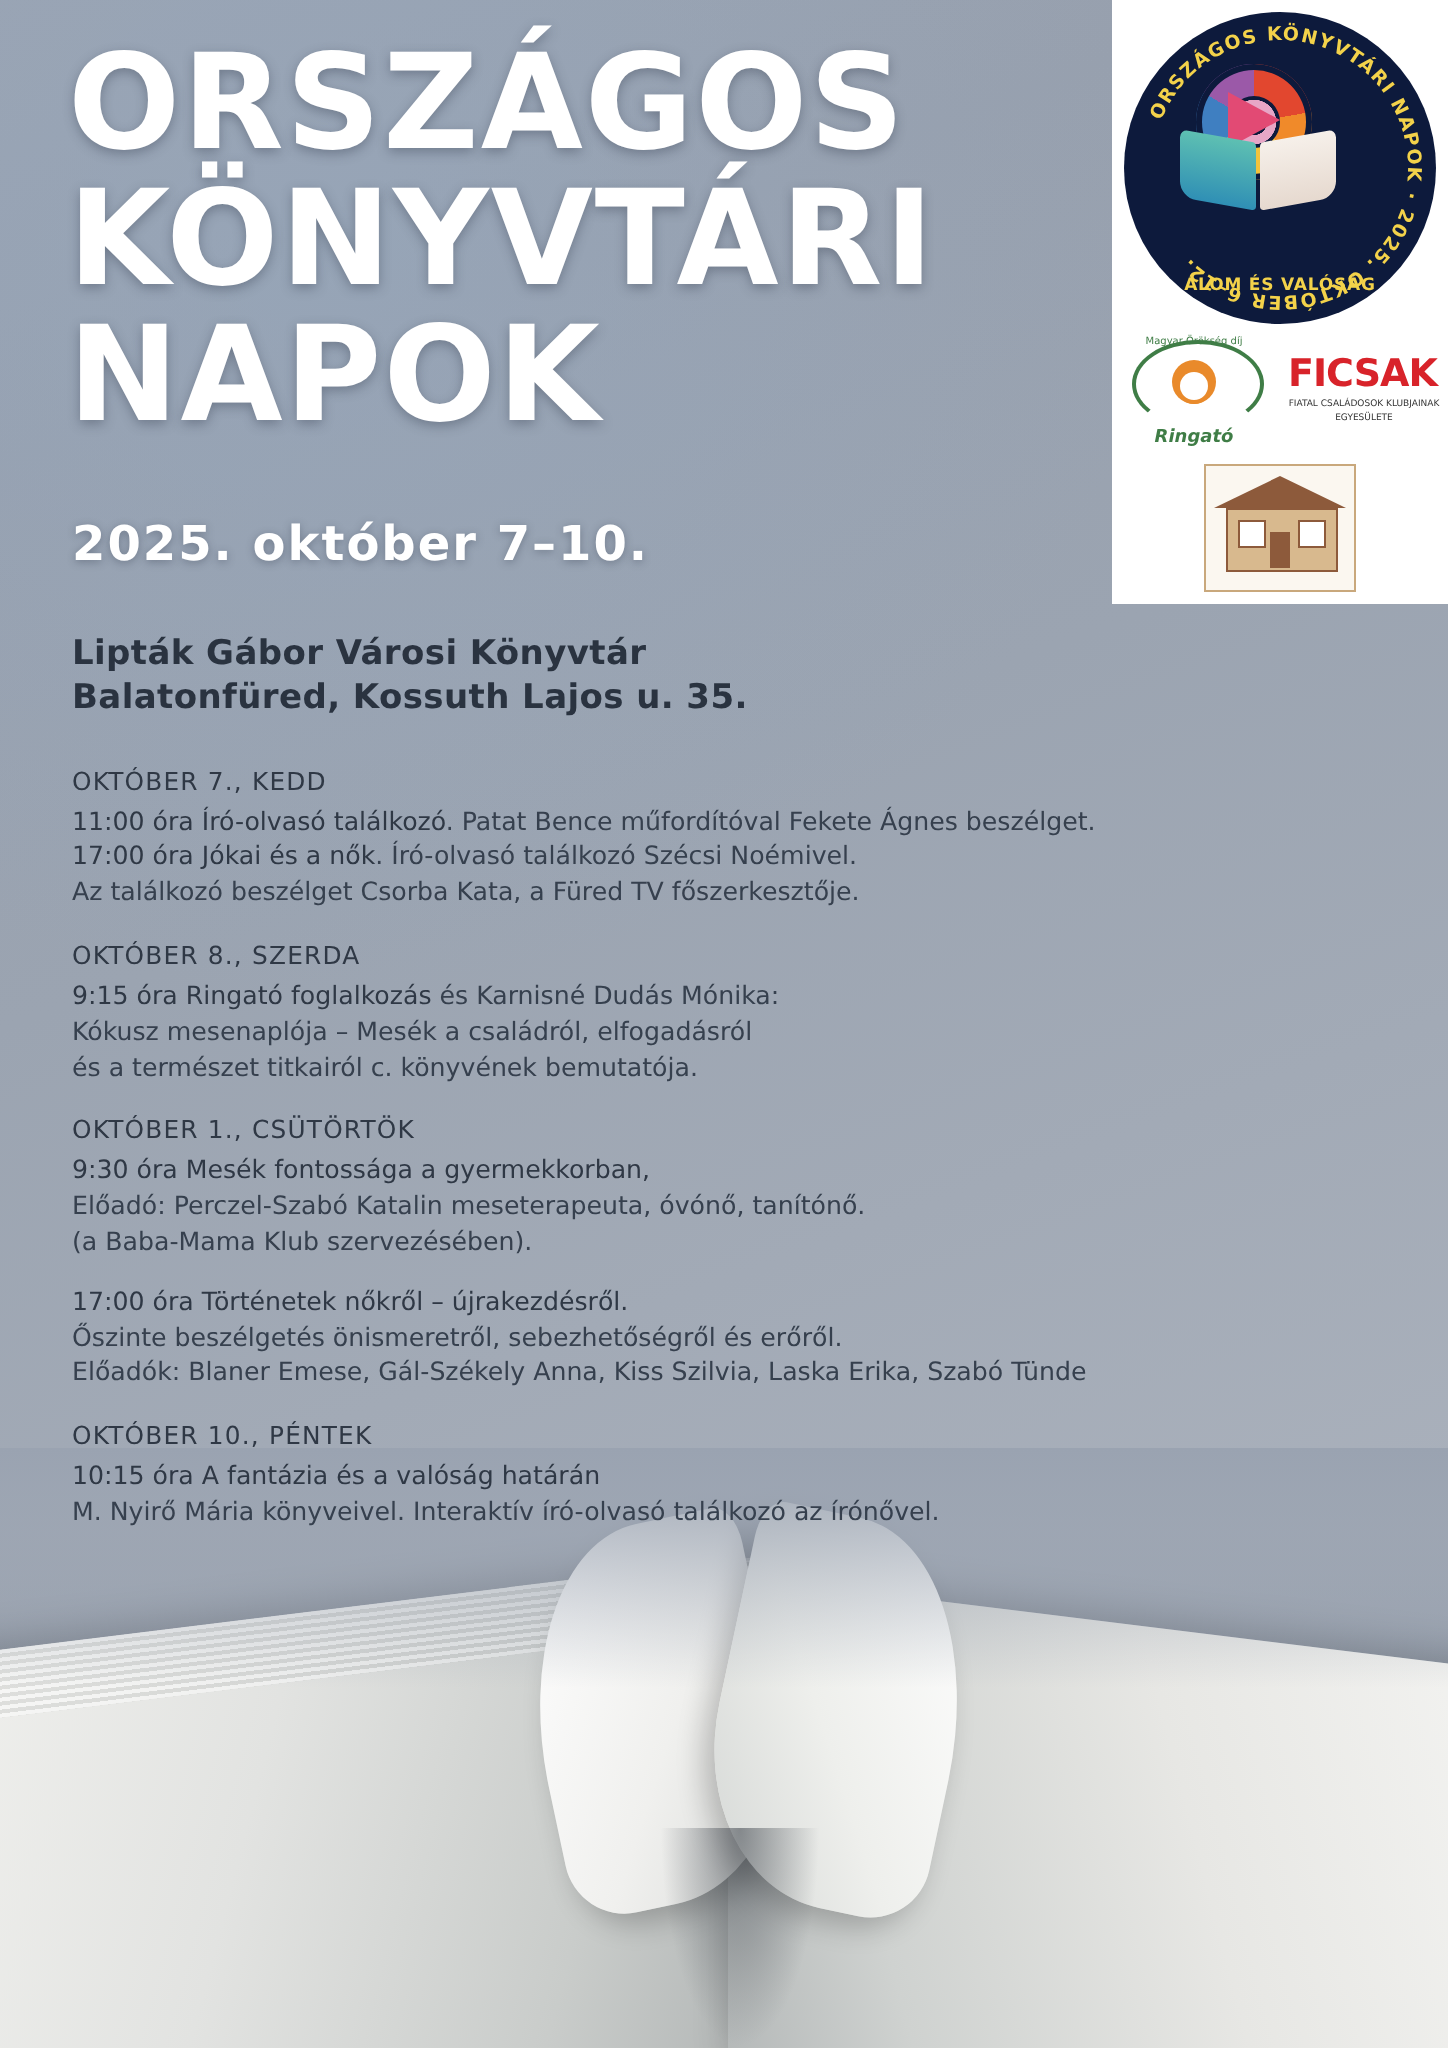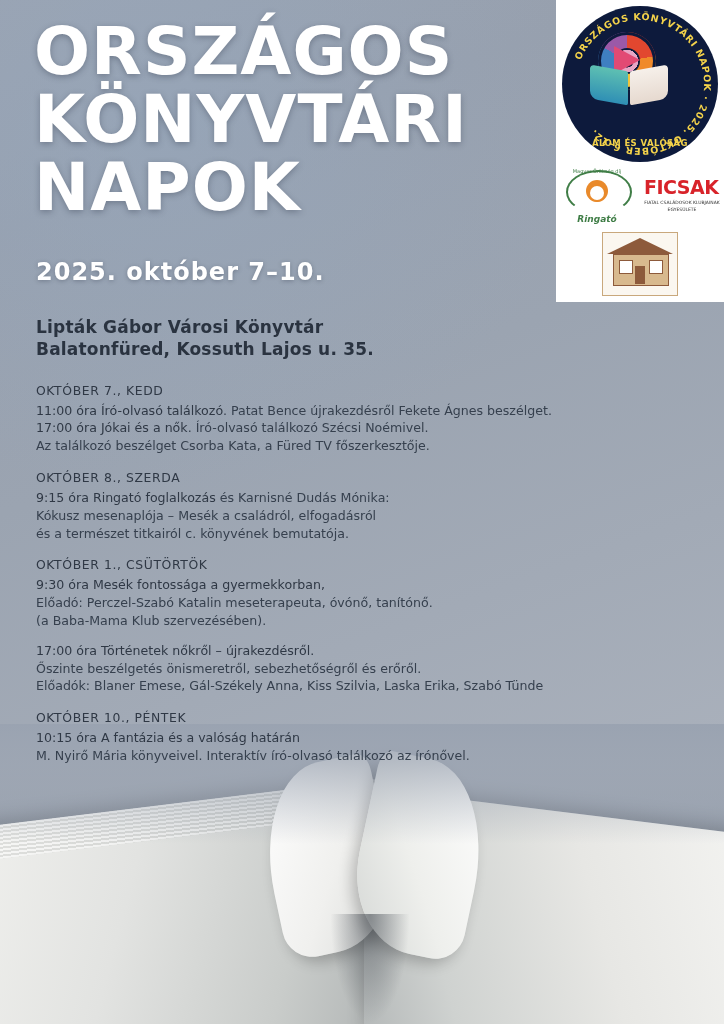--- a/index.html
+++ b/index.html
@@ -455,21 +455,21 @@
   <div class="subtitle">2025. október 7–10.</div>
 
   <div class="venue">
     <div>Lipták Gábor Városi Könyvtár</div>
     <div>Balatonfüred, Kossuth Lajos u. 35.</div>
   </div>
 
   <div class="program" id="program">
       <div class="day">
         <div class="day-head">OKTÓBER 7., KEDD</div>
-        <div class="ev"><span class="b">11:00 óra Író-olvasó találkozó</span><span class="dim">. Patat Bence újrakezdésről Fekete Ágnes beszélget.</span></div>
+        <div class="ev"><span class="b">11:00 óra Író-olvasó találkozó</span><span class="dim">. Patat Bence műfordítóval Fekete Ágnes beszélget.</span></div>
         <div class="ev"><span class="b">17:00 óra Jókai és a nők</span><span class="dim">. Író-olvasó találkozó Szécsi Noémivel.</span></div>
         <div class="ev"><span class="dim">Az találkozó beszélget Csorba Kata, a Füred TV főszerkesztője.</span></div>
       </div>
       <div class="day">
         <div class="day-head">OKTÓBER 8., SZERDA</div>
         <div class="ev"><span class="b">9:15 óra Ringató foglalkozás</span><span class="dim"> és Karnisné Dudás Mónika:</span></div>
         <div class="ev"><span class="dim">Kókusz mesenaplója – Mesék a családról, elfogadásról</span></div>
         <div class="ev"><span class="dim">és a természet titkairól c. könyvének bemutatója.</span></div>
       </div>
       <div class="day">

